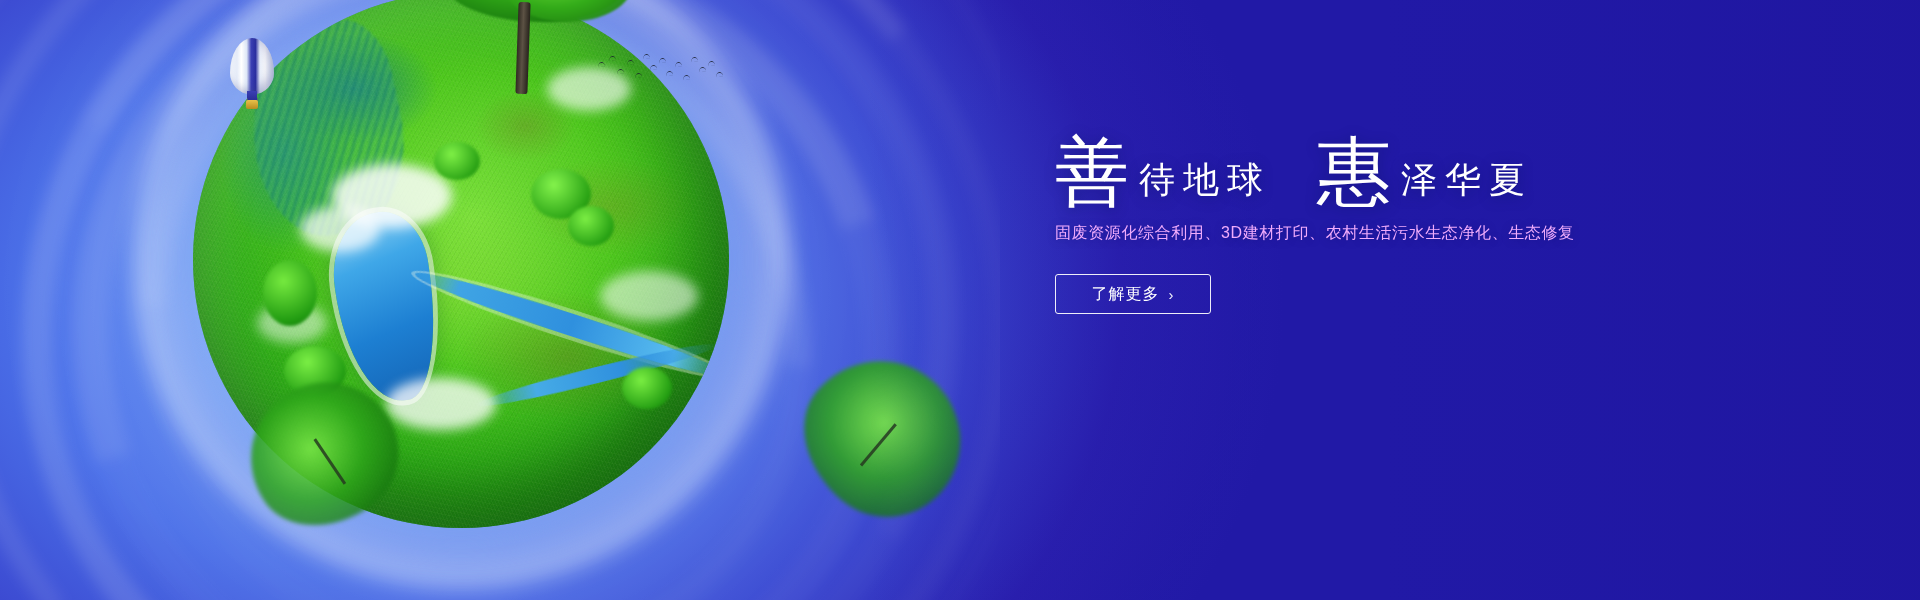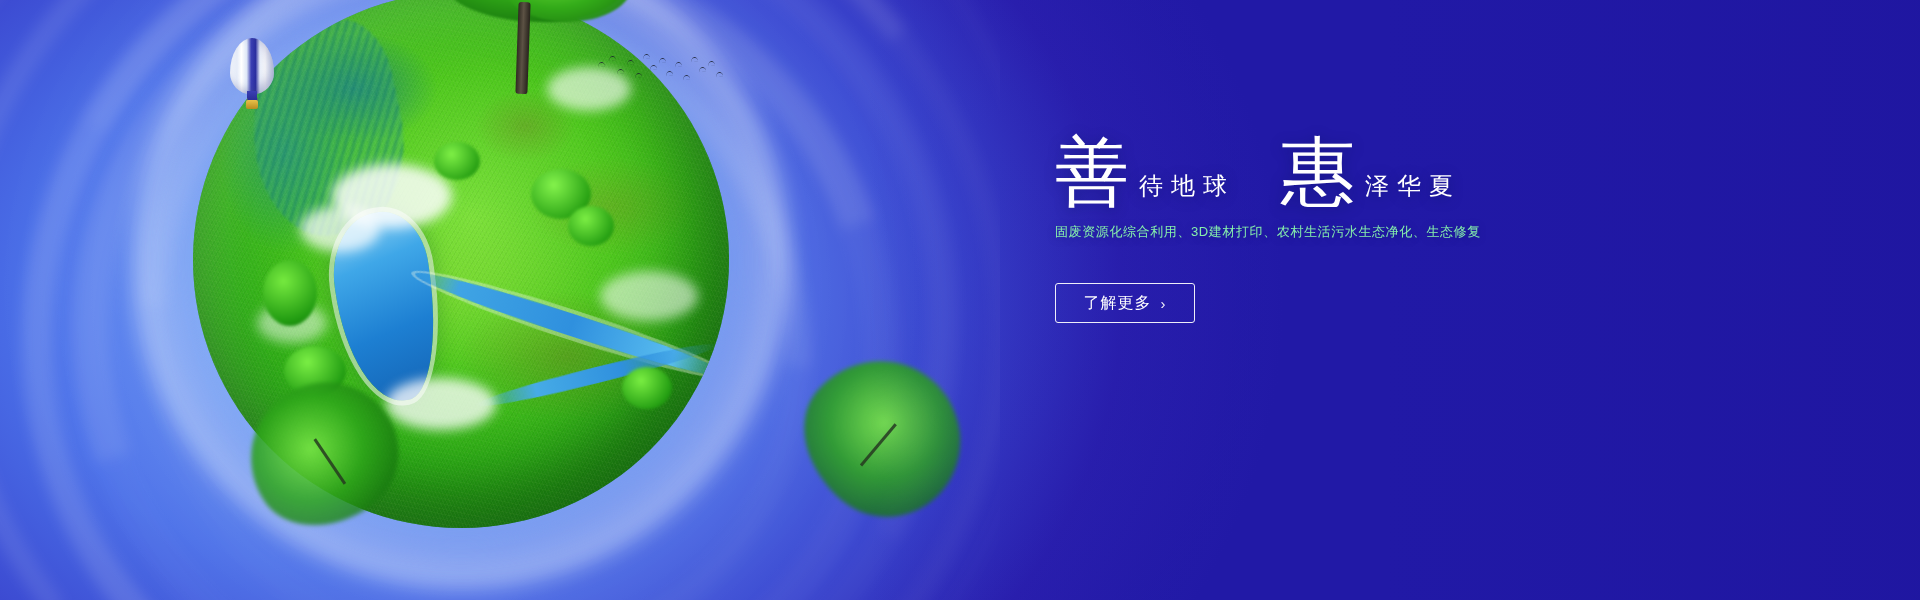--- a/index.html
+++ b/index.html
@@ -260,55 +260,55 @@
     font-family: "DejaVu Serif", "Liberation Serif", serif;
     font-size: 74px;
     line-height: 1;
     letter-spacing: 0;
     font-weight: 400;
     position: relative;
     top: 4px;
   }
   .hl-small {
     font-family: "DejaVu Serif", "Liberation Serif", serif;
-    font-size: 24px;
+    font-size: 36px;
     line-height: 1;
     letter-spacing: 8px;
     font-weight: 400;
     margin-left: 10px;
     position: relative;
     top: -6px;
   }
   .hl-gap { display: inline-block; width: 46px; }
 
   .subtitle {
     margin: 26px 0 0 0;
     color: #ffffff;
     font-size: 27px;
     letter-spacing: 7px;
     font-weight: 400;
     white-space: nowrap;
     text-shadow: 0 1px 10px rgba(10,20,90,.40);
   }
   .description {
-    margin: 19px 0 16px 0;
-    color: #86efac;
-    font-size: 13px;
+    margin: 19px 0 4px 0;
+    color: #f0abfc;
+    font-size: 16px;
     letter-spacing: .6px;
     font-weight: 400;
     white-space: nowrap;
     text-shadow: 0 1px 8px rgba(10,20,90,.35);
   }
   .cta {
     display: inline-flex;
     align-items: center;
     justify-content: center;
     gap: 9px;
     margin-top: 26px;
-    width: 140px;
+    width: 156px;
     height: 40px;
     box-sizing: border-box;
     border: 1px solid rgba(255,255,255,.92);
     border-radius: 3px;
     background: transparent;
     color: #ffffff;
     font-size: 16px;
     letter-spacing: 1px;
     font-family: "Liberation Sans", "DejaVu Sans", sans-serif;
     cursor: pointer;

